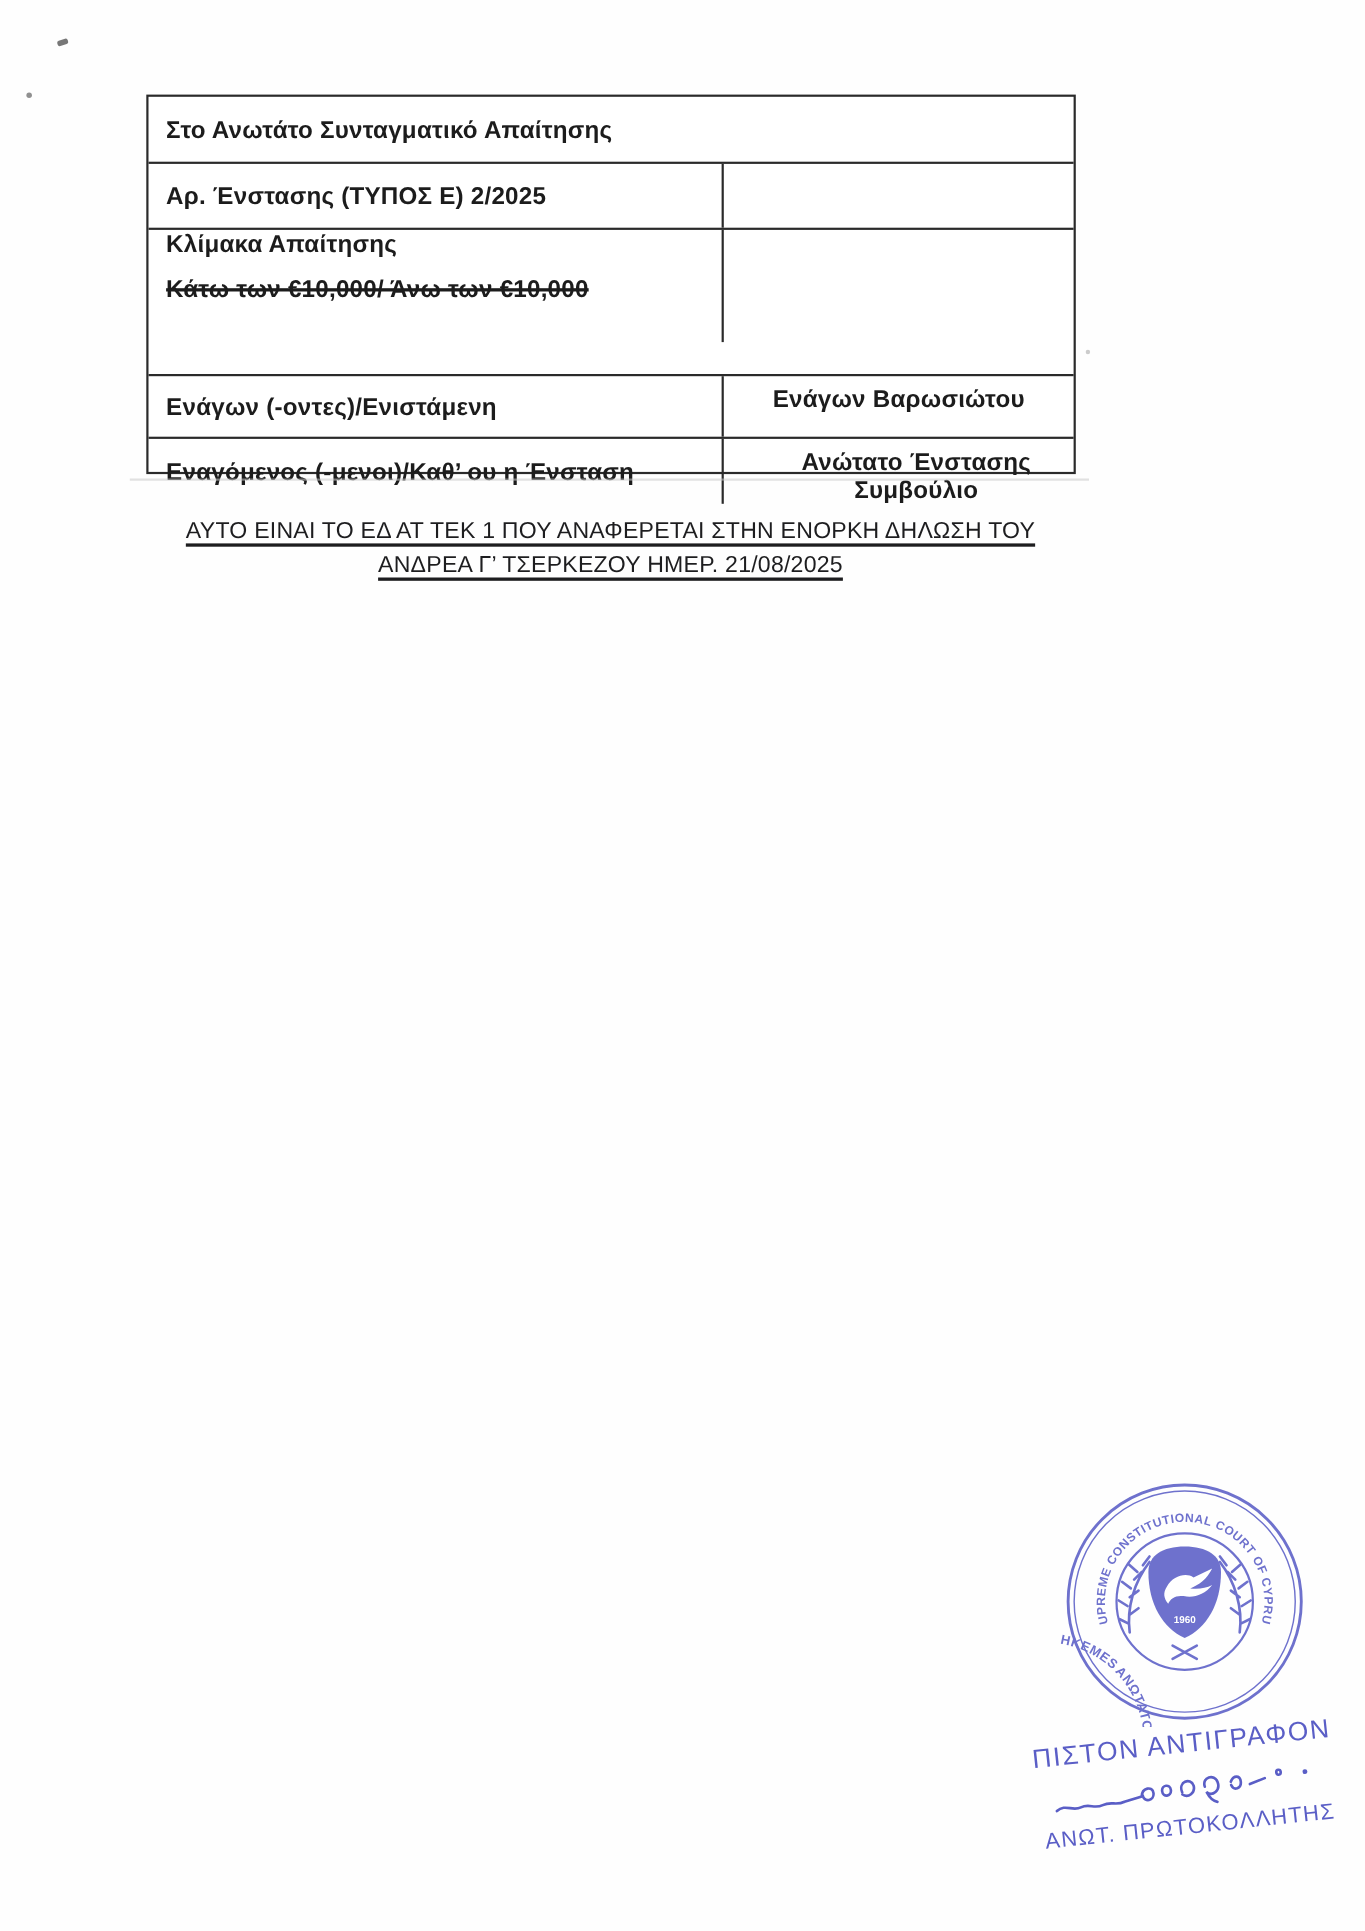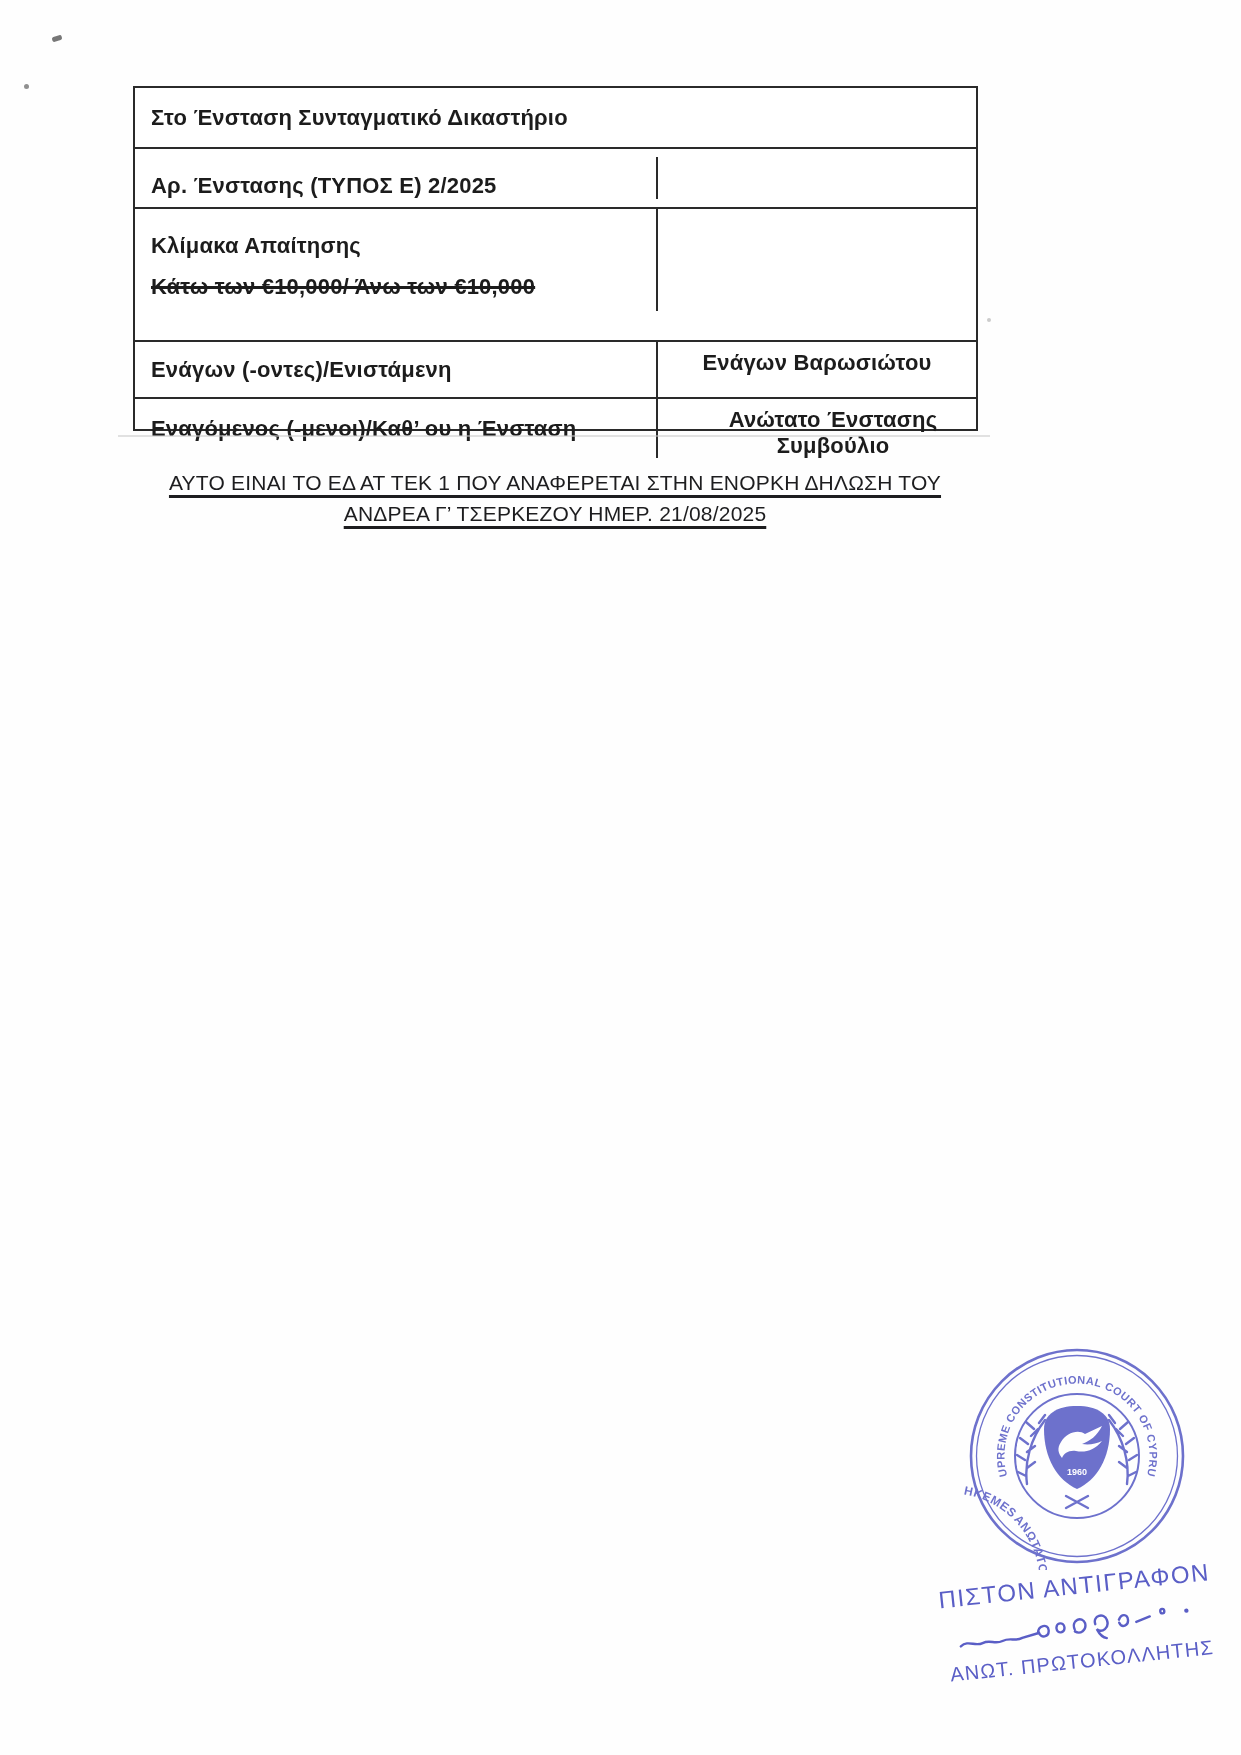--- a/index.html
+++ b/index.html
@@ -10,32 +10,32 @@
     --ink:#5a5ec6;
   }
   
   .doc-table{
     position:absolute;left:133px;top:86px;width:845px;height:345px;
     border:2px solid #2a2a2a;box-sizing:border-box;background:#fff;
   }
   .t-row{box-sizing:border-box;display:flex;border-top:2px solid #2a2a2a;}
   .t-row.first{border-top:none;}
   .r1{height:59px;}
-  .r2{height:60px;align-items:center;}
+  .r2{height:60px;}
   .r3{height:104px;}
   .r4{height:57px;margin-top:29px;}
   .r5{height:61px;gap:32px;}
   .cell{box-sizing:border-box;}
   .cell-l{width:523px;border-right:2px solid #2a2a2a;padding-left:16px;}
   .cell-l.noborder{border-right:none;width:100%;}
   .cell-r{flex:1;text-align:center;}
   .t-text{font-weight:bold;font-size:22px;letter-spacing:0.2px;}
   .r1 .cell-l{display:flex;align-items:center;}
   .r2 .cell-l{padding-top:16px;}
-  .r3 .cell-l{padding-top:24px;}
+  .r3 .cell-l{padding-top:0;}
   .struck{display:block;margin-top:15px;text-decoration:line-through;text-decoration-thickness:2.5px;}
   .r4 .cell-l,.r5 .cell-l{display:flex;align-items:center;}
   .cell-r .t-text{display:block;padding-top:8px;}
   .table-shadow{position:absolute;left:118px;top:435px;width:872px;height:2px;background:#c9c9c9;opacity:.55;}
   
   .heading{
     position:absolute;left:0;top:471px;width:1110px;text-align:center;
     font-weight:normal;font-size:21px;letter-spacing:0.2px;color:#1d1d1f;
   }
   .heading .hl{
@@ -70,21 +70,21 @@
 </head>
 <body style="--ink: #5a5ec6;">
 
 <div class="speck speck1"></div>
 <div class="speck speck2"></div>
 <div class="speck speck3"></div>
 
 <div class="doc-table">
   <div class="t-row r1 first">
     <div class="cell cell-l noborder">
-      <span class="t-text">Στο Ένσταση Συνταγματικό Δικαστήριο</span>
+      <span class="t-text">Στο Ανωτάτο Συνταγματικό Απαίτησης</span>
     </div>
   </div>
   <div class="t-row r2">
     <div class="cell cell-l">
       <span class="t-text">Αρ. Ένστασης (ΤΥΠΟΣ Ε) 2/2025</span>
     </div>
     <div class="cell cell-r">
       <span class="t-text"></span>
     </div>
   </div>

